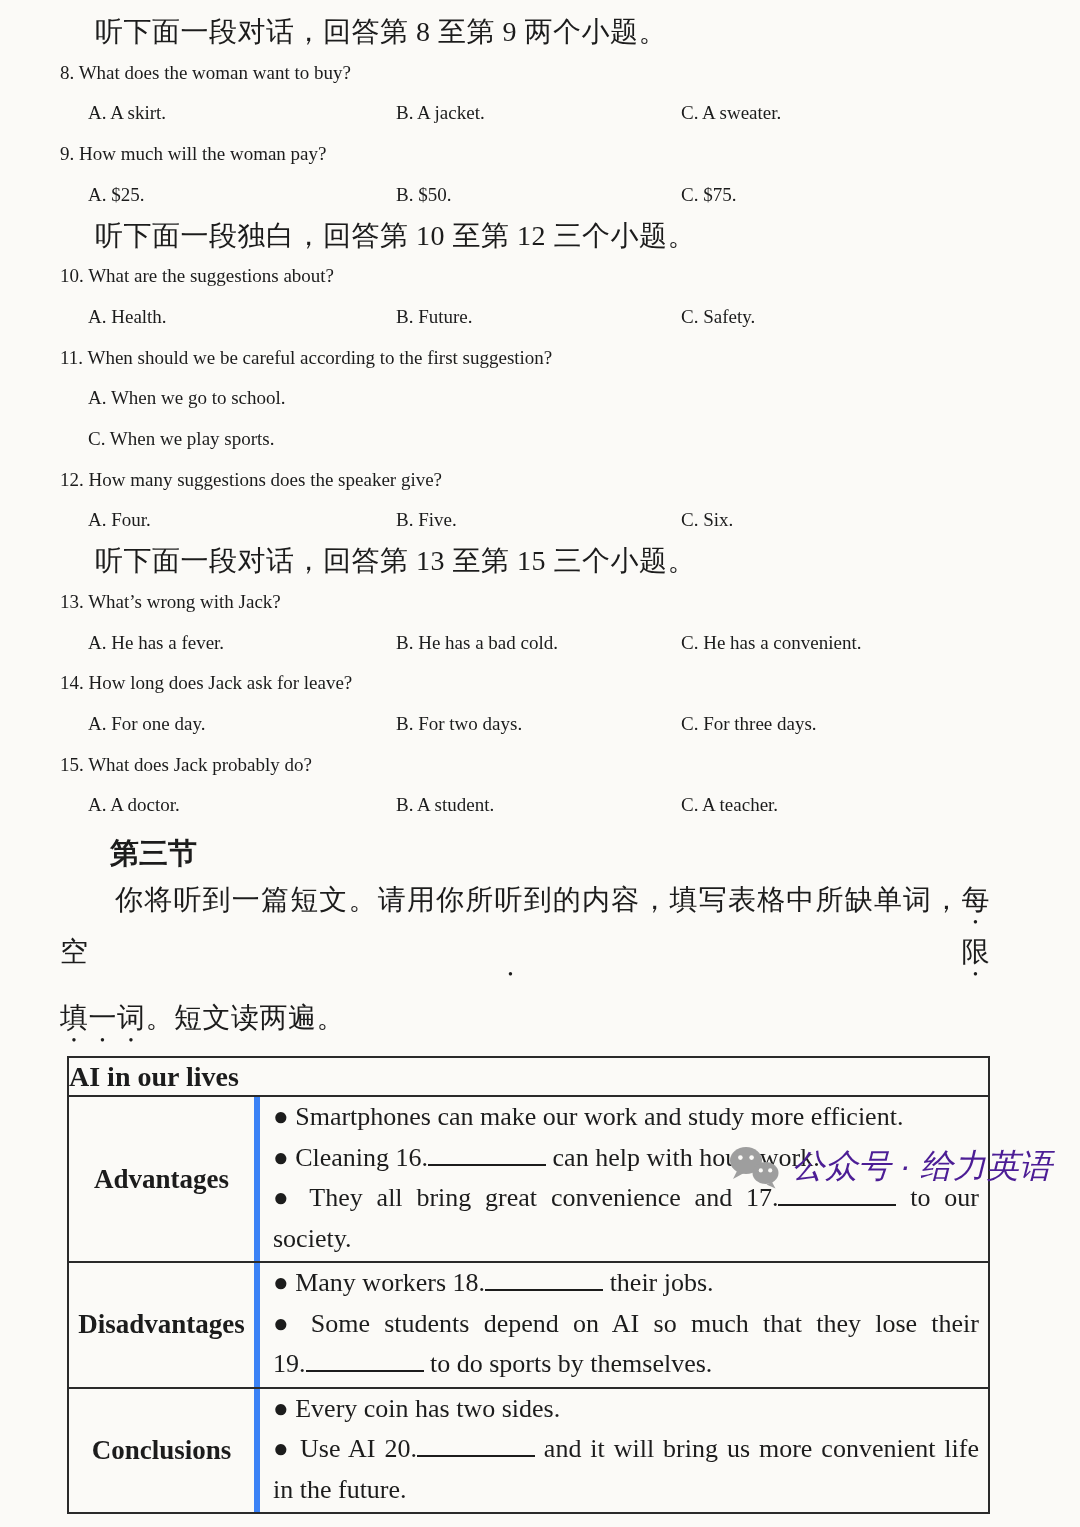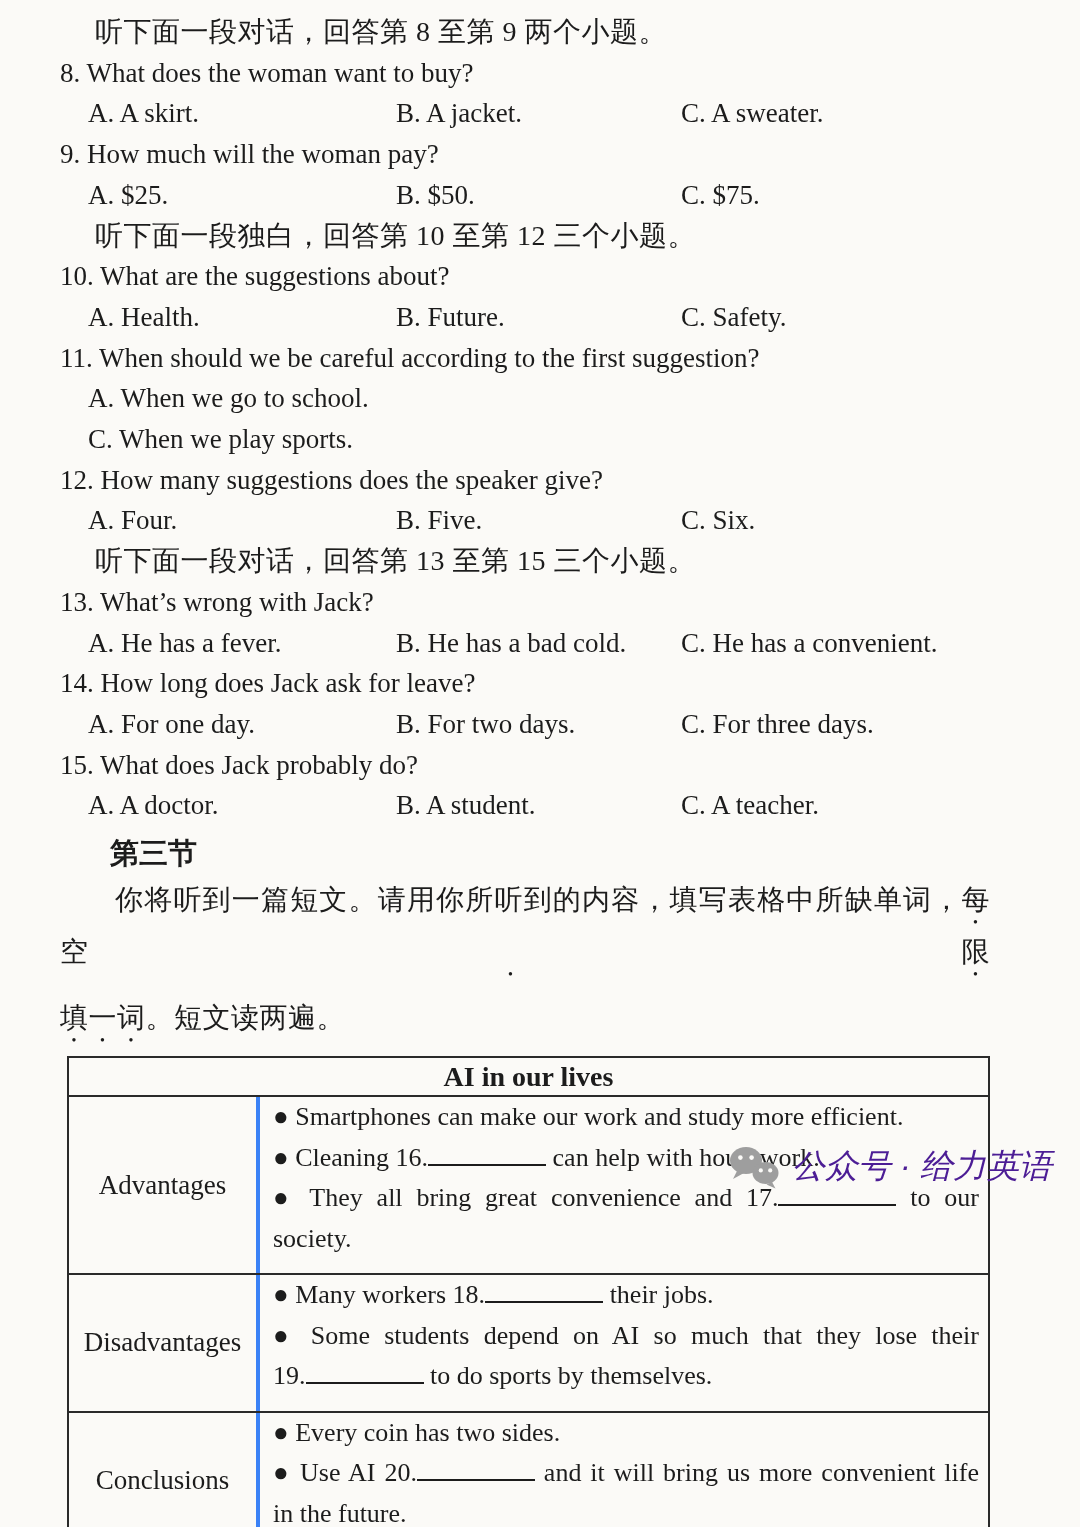--- a/index.html
+++ b/index.html
@@ -8,45 +8,45 @@
     background:#fbfaf7;
     font-family:"Liberation Serif","DejaVu Serif",serif;
     color:#1c1c1c;
     overflow:hidden;
     position:relative;
   }
   .page { position:relative; width:1080px; height:1199px; }
   .content { padding:12px 90px 0 60px; }
 
   
-  .line    { margin:0; line-height:40.7px; font-size:27px; }
+  .line    { margin:0; line-height:40.7px; font-size:19px; }
   .cn      { font-size:28px; margin-left:35px; letter-spacing:.5px; }
   .opts    { display:grid; grid-template-columns:308px 285px auto; margin-left:28px; }
   .opts span { display:block; }
   .opt-full{ margin-left:28px; }
 
   
   .sec3-heading { margin:4px 0 0 50px; font-size:29px; font-weight:bold; line-height:46px; }
   .sec3-p { font-size:28px; margin:0; line-height:44px; letter-spacing:.5px; }
   .sec3-p1 { margin-top:2px; text-indent:55px; text-align:justify; text-align-last:justify; }
   .sec3-p2 { margin-top:14px; }
   .emph {
     -webkit-text-emphasis:filled dot #1c1c1c;
     text-emphasis:filled dot #1c1c1c;
     -webkit-text-emphasis-position:under right;
     text-emphasis-position:under right;
   }
 
   
   .ai-table { width:919px; margin:8px 0 0 7px; border:2.5px solid #2a2a2a; background:transparent; }
-  .t-title  { text-align:center; font-weight:bold; font-size:28px; line-height:37px;border-radius:16px; }
+  .t-title  { font-weight:bold; font-size:28px; line-height:37px;border-radius:16px; }
   .t-row    { display:grid; grid-template-columns:191px 1fr; border-top:2px solid #2a2a2a; }
-  .t-label  { border-right:4px solid #3b82f6; display:flex; align-items:center; justify-content:center;
-              font-weight:normal; font-size:27px; }
-  .t-content{ padding:0 9px 14px 13px; }
+  .t-label  { border-right:6px solid #3b82f6; display:flex; align-items:center; justify-content:center;
+              font-weight:bold; font-size:27px; }
+  .t-content{ padding:0 9px 2px 13px; }
   .t-line   { margin:0; line-height:40.5px; font-size:26px; }
   .t-line.justify { text-align:justify; text-align-last:justify; }
   .blank { display:inline-block; width:118px; height:.9em; border-bottom:2px solid #1c1c1c; vertical-align:baseline; }
   .watermark { position:absolute; right:28px; bottom:10px; display:flex; align-items:center; gap:12px;
                color:#4c1d95; font-size:33px; font-family:"Liberation Sans","DejaVu Sans",sans-serif;font-style:italic; }
 </style>
 </head>
 <body>
 
 <div class="page">

